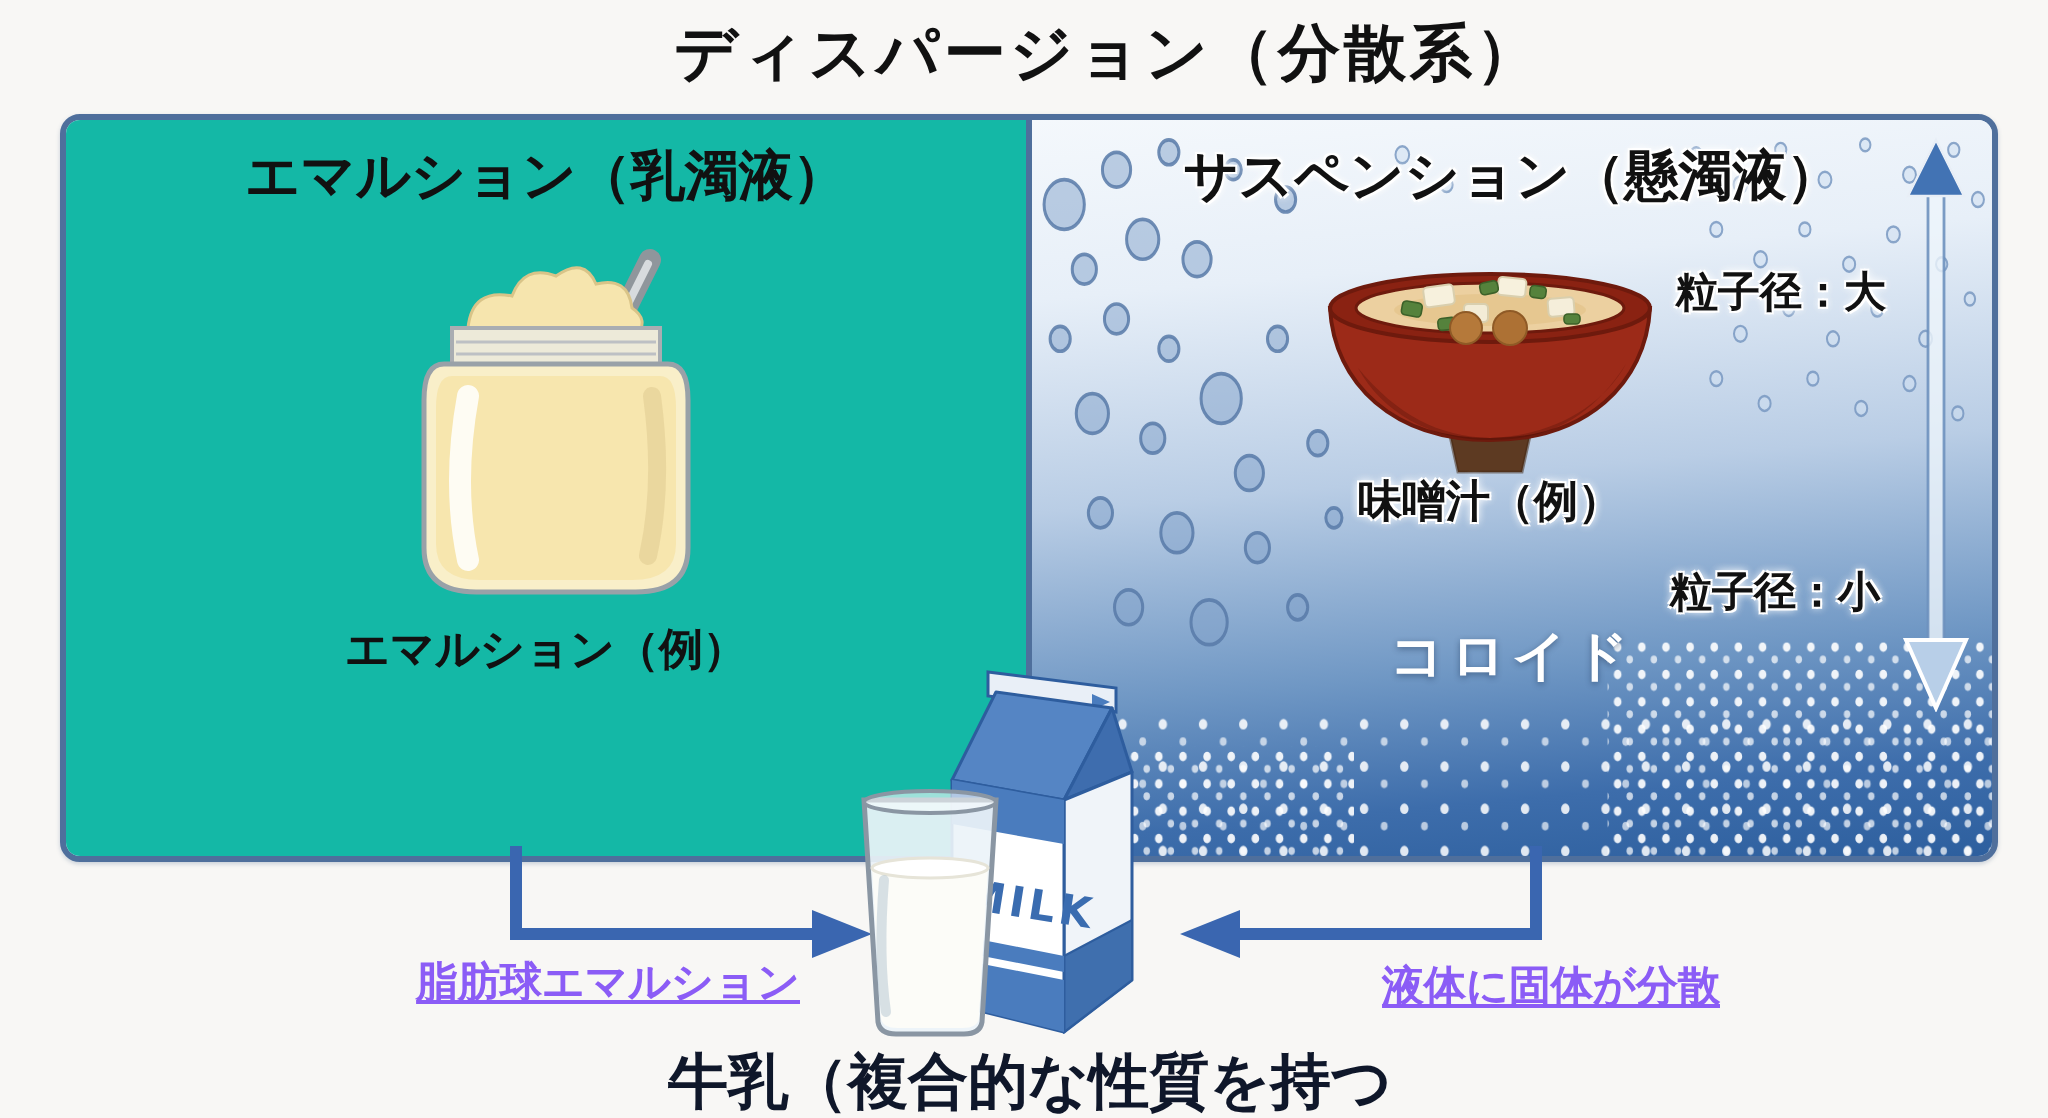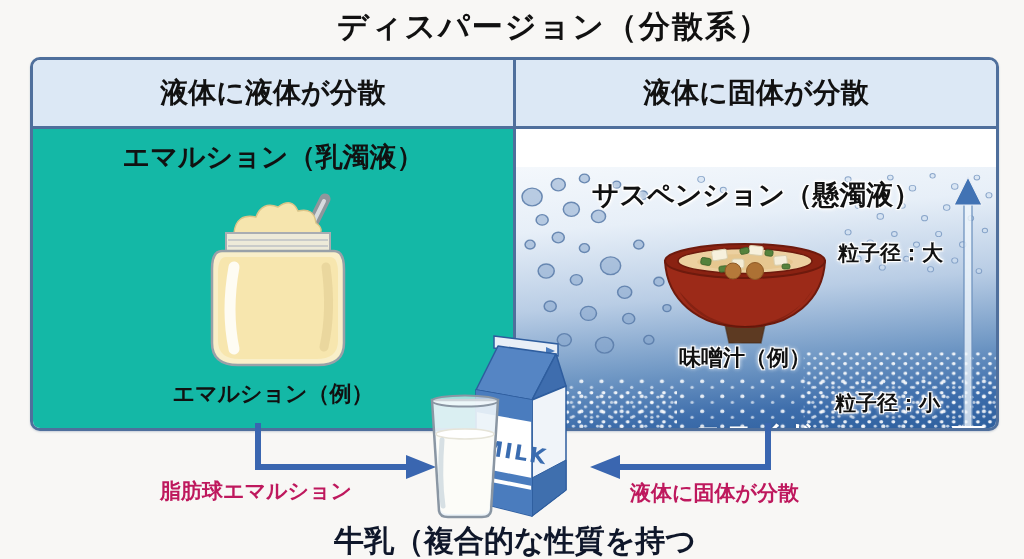--- a/index.html
+++ b/index.html
@@ -27,50 +27,45 @@
     background:#dce8f5;font-size:28px;font-weight:bold;color:#111;
   }
   .header-cell.left{flex:0 0 480px;border-right:3px solid #4f6f9c;}
   .header-cell.right{flex:1;}
   .body-row{display:flex;flex:1;min-height:0;}
   .body-cell{position:relative;}
   .body-cell.left{flex:0 0 480px;border-right:3px solid #4f6f9c;background:#14b8a6;}
   .body-cell.right{
     flex:1;
     background:linear-gradient(175deg,#f4f8fc 0%,#e7eff8 22%,#b9cde5 48%,#6f97c4 72%,#3d6dab 88%,#2d5f9e 100%);
-    margin-top:38px;
   }
   .panel-title{
     position:absolute;left:0;top:10px;width:100%;text-align:center;
     font-size:27px;font-weight:bold;color:#111;
   }
   .halo{
     text-shadow:-1px -1px 0 #fff,1px -1px 0 #fff,-1px 1px 0 #fff,1px 1px 0 #fff,
                  0 0 5px #fff,0 0 5px #fff;
   }
   .example-label{font-size:22px;font-weight:bold;text-align:center;color:#111;}
   .particle-label{font-size:21px;font-weight:bold;color:#111;white-space:nowrap;}
   .colloid-label{
     font-size:27px;font-weight:bold;color:#fff;letter-spacing:3px;
     text-shadow:0 1px 3px rgba(20,40,70,.45);
   }
-  .arrow-label{font-size:21px;font-weight:bold;text-align:left;color:#be185d;}
+  .arrow-label{font-size:21px;font-weight:bold;text-align:right;color:#8b5cf6;text-decoration:underline;}
   .caption{font-size:30px;font-weight:bold;text-align:center;color:#0f172a;}
   svg{display:block;}
 </style>
 </head>
 <body>
 
 <div class="abs title">ディスパージョン（分散系）</div>
 
 <div class="abs disp-table">
-  <div class="header-row">
-    <div class="header-cell left">液体に液体が分散</div>
-    <div class="header-cell right">液体に固体が分散</div>
-  </div>
   <div class="body-row">
 
     <div class="body-cell left">
       <div class="panel-title">エマルション（乳濁液）</div>
 
       <svg class="abs" style="left:165px;top:64px;" width="160" height="180" viewBox="0 0 160 180">
         <line x1="100" y1="60" x2="127" y2="6" stroke="#8f969c" stroke-width="11" stroke-linecap="round"></line>
         <line x1="100" y1="60" x2="126" y2="8" stroke="#d7dbde" stroke-width="4" stroke-linecap="round"></line>
         <path d="M36,40 Q38,20 58,24 Q64,8 80,14 Q94,4 100,18 Q116,14 118,30 Q127,36 120,44 L38,44 Z" fill="#f6e5ae" stroke="#d9c488" stroke-width="1.5"></path>
         <rect x="28" y="40" width="104" height="18" fill="#edead9" stroke="#a9adb2" stroke-width="2"></rect>

